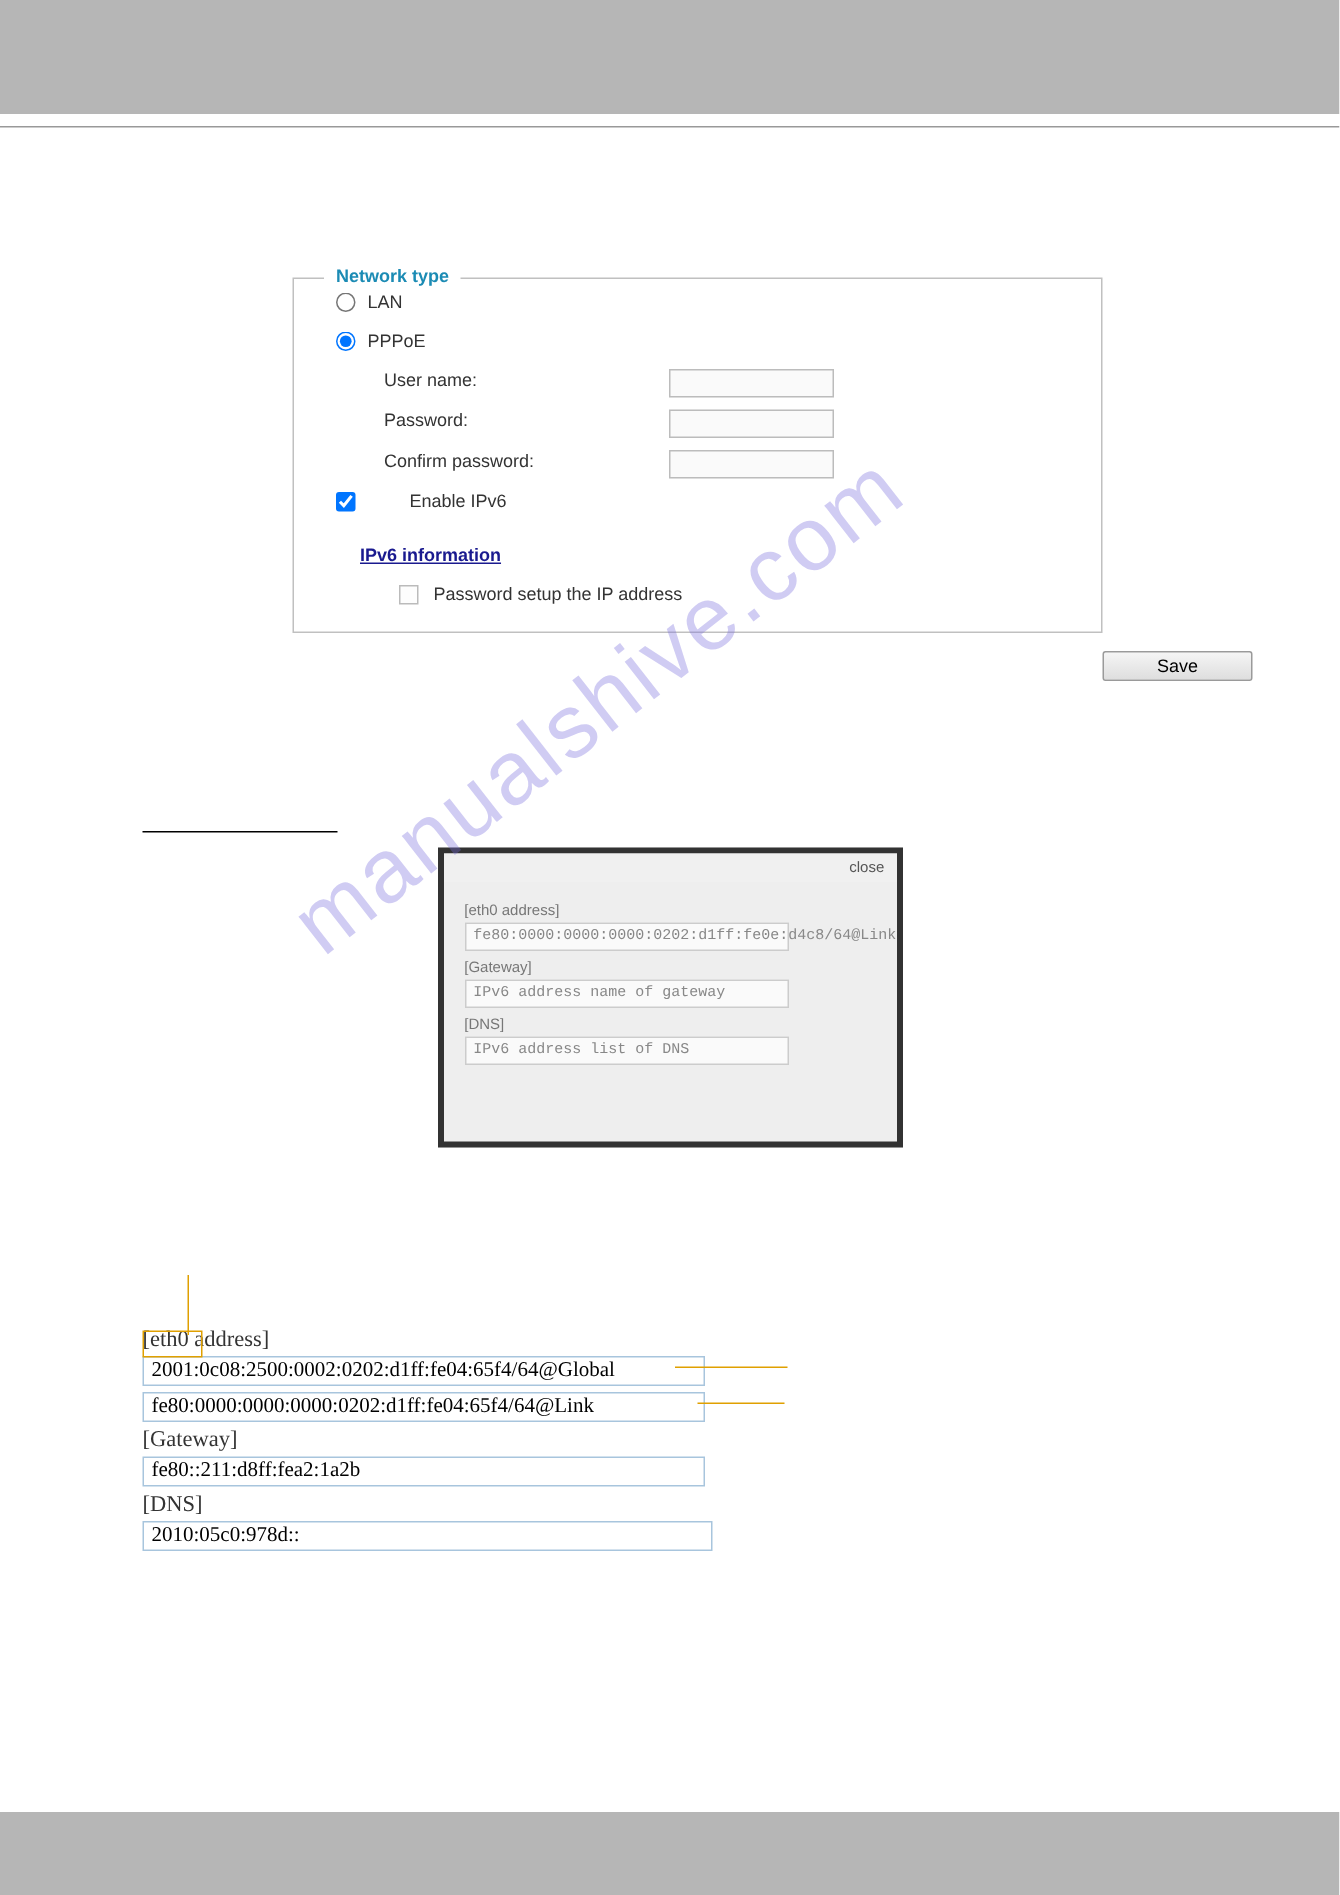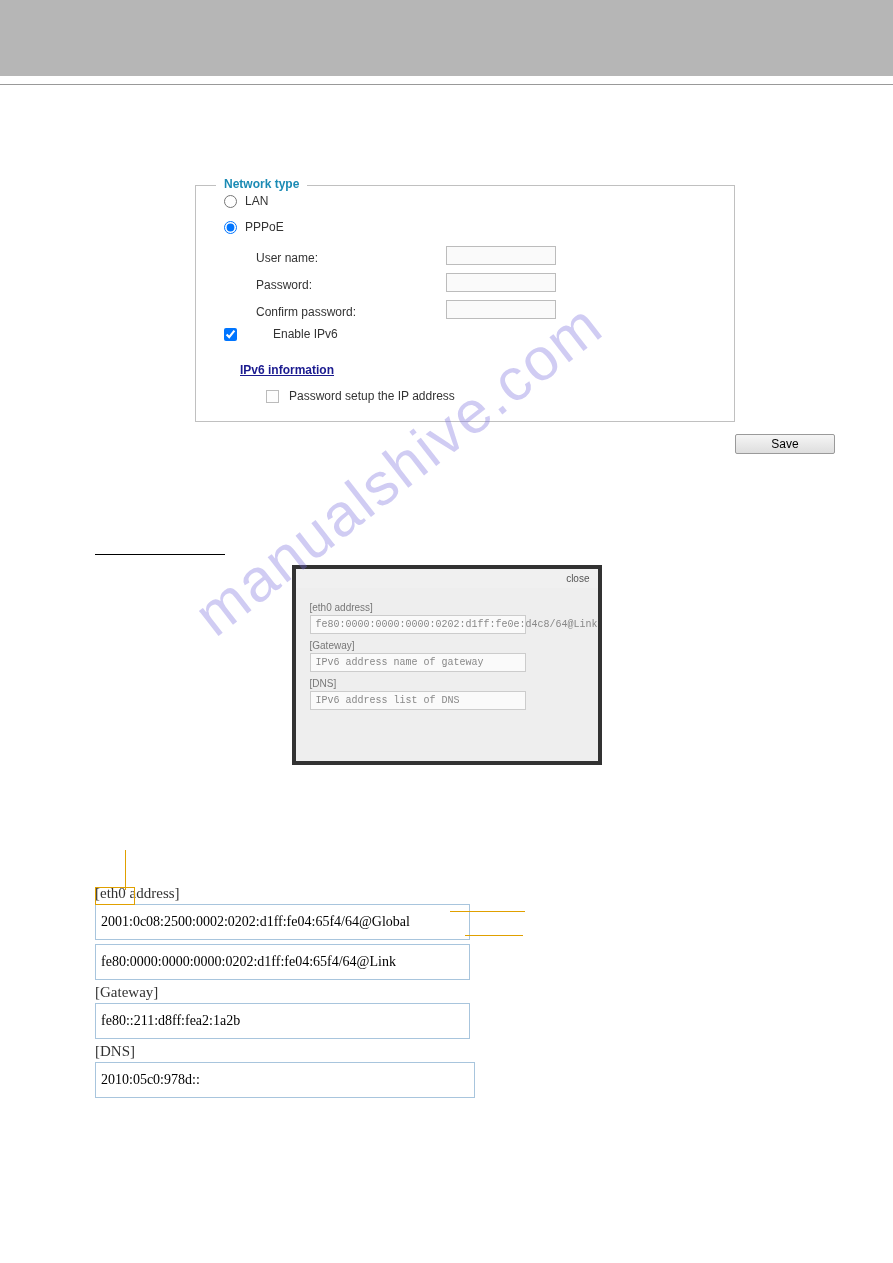--- a/index.html
+++ b/index.html
@@ -42,21 +42,21 @@
   }
   .radio-row {
     display: flex;
     align-items: center;
     margin-bottom: 12px;
     margin-left: 8px;
   }
   .radio-row input { margin-right: 8px; }
   .field-row {
     display: flex;
-    align-items: flex-end;
+    align-items: flex-start;
     margin-bottom: 8px;
     margin-left: 40px;
   }
   .field-label { width: 190px; }
   .text-input {
     width: 110px;
     height: 19px;
     border: 1px solid #bcbcbc;
     background: #fafafa;
   }
@@ -162,21 +162,21 @@
     pointer-events: none;
   }
   .addr-lab {
     font-family: "Times New Roman", serif;
     font-size: 15px;
     margin-top: 3px;
     margin-bottom: 2px;
   }
   .addr-input {
     width: 375px;
-    height: 36px;
+    height: 20px;
     border: 1px solid #a8c5dd;
     background: #fff;
     font-family: "Times New Roman", serif;
     font-size: 14px;
     padding: 1px 5px;
     margin-bottom: 4px;
     display: block;
   }
   .dns-input { width: 380px; }
   .callout-line1 {

